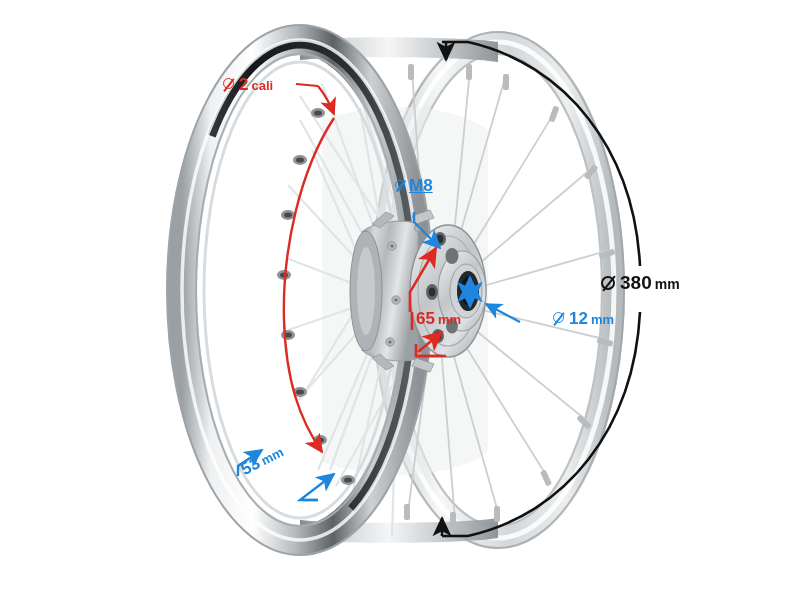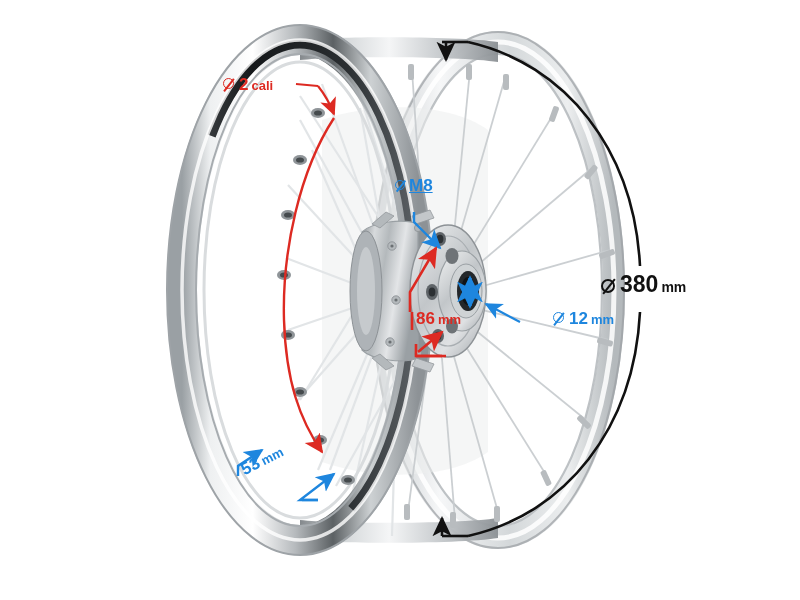--- a/index.html
+++ b/index.html
@@ -360,25 +360,25 @@
 
   <div class="lbl red" id="lbl-14cali">
     <span class="dia"></span><span class="num">2</span><span class="unit">cali</span>
   </div>
 
   <div class="lbl blue" id="lbl-m8">
     <span class="dia small"></span><span class="num">M8</span>
   </div>
 
   <div class="lbl black" id="lbl-380">
-    <span class="dia big"></span><span class="num" style="font-size:23px">380</span><span class="unit" style="font-size:14px">mm</span>
+    <span class="dia big"></span><span class="num" style="font-size:19px">380</span><span class="unit" style="font-size:14px">mm</span>
   </div>
 
   <div class="lbl red" id="lbl-65">
-    <span class="num">86</span><span class="unit">mm</span>
+    <span class="num">65</span><span class="unit">mm</span>
   </div>
 
   <div class="lbl blue" id="lbl-12">
     <span class="dia"></span><span class="num">12</span><span class="unit">mm</span>
   </div>
 
   <div class="lbl blue" id="lbl-53">
     <span class="num">53</span><span class="unit">mm</span>
   </div>
 

